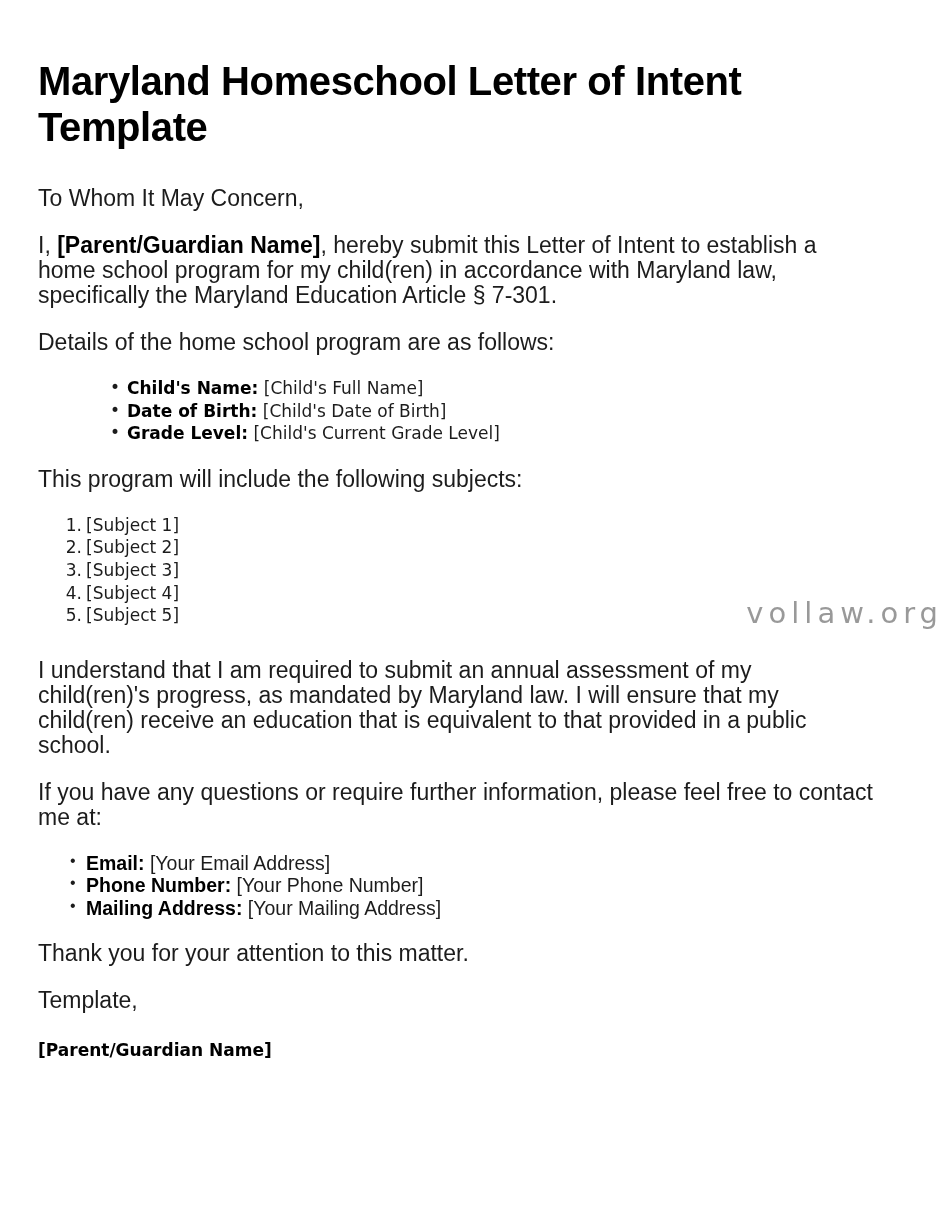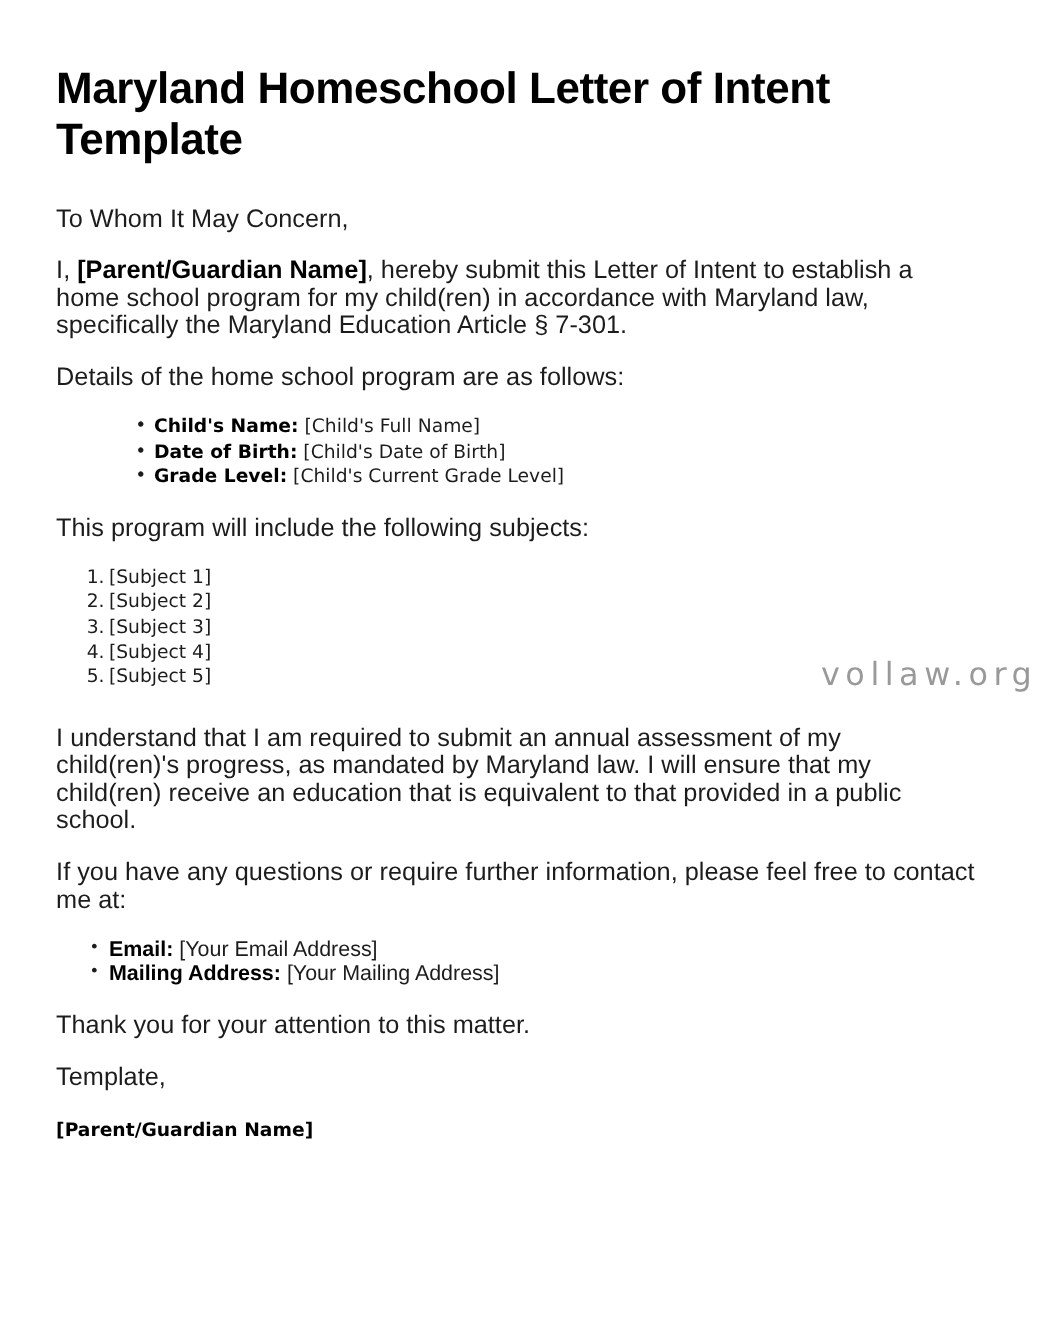--- a/index.html
+++ b/index.html
@@ -22,21 +22,21 @@
     position: absolute;
     left: 0;
     top: 0;
     width: 943px;
     height: 1221px;
     background: #ffffff;
   }
 
   .content {
     position: absolute;
-    left: 51px;
+    left: 38px;
     top: 58px;
     width: 845px;
   }
 
   
   .doc-title {
     font-family: "Liberation Sans Narrow", "Liberation Sans", sans-serif;
     font-weight: bold;
     font-size: 40px;
     line-height: 46px;
@@ -205,20 +205,21 @@
     </ol>
 
     <div class="sp-2"></div>
 
     <p class="para wide">I understand that I am required to submit an annual assessment of my child(ren)'s progress, as mandated by Maryland law. I will ensure that my child(ren) receive an education that is equivalent to that provided in a public school.</p>
 
     <p class="para">If you have any questions or require further information, please feel free to contact me at:</p>
 
     <ul class="list-narrow">
       <li><span class="lbl">Email:</span> <span>[Your Email Address]</span></li>
+      <li><span class="lbl">Phone Number:</span> <span>[Your Phone Number]</span></li>
       <li><span class="lbl">Mailing Address:</span> <span>[Your Mailing Address]</span></li>
     </ul>
 
     <p class="para">Thank you for your attention to this matter.</p>
 
     <p class="para">Template,</p>
 
     <div class="sp-1"></div>
 
     <p class="signature-name">[Parent/Guardian Name]</p>

